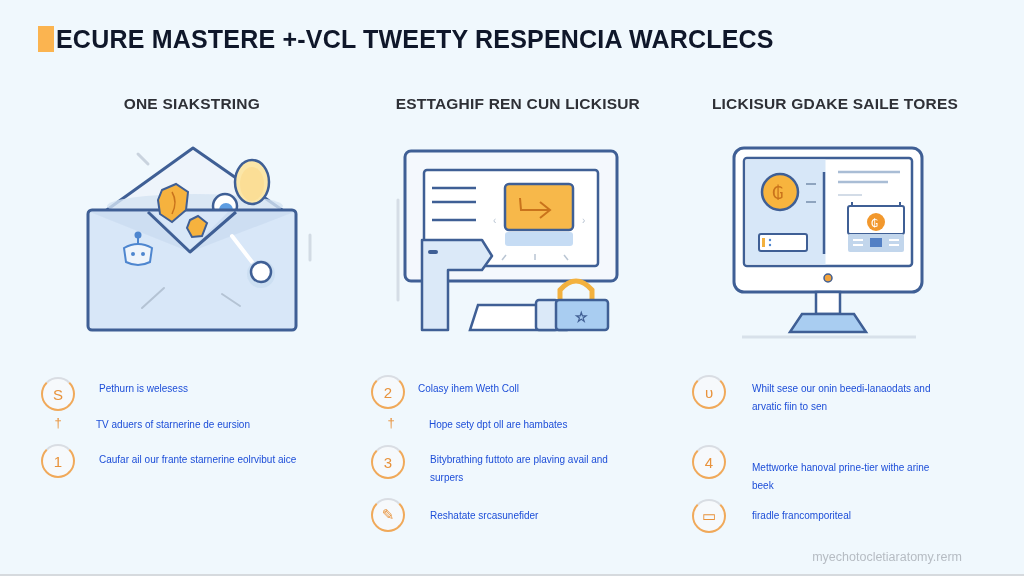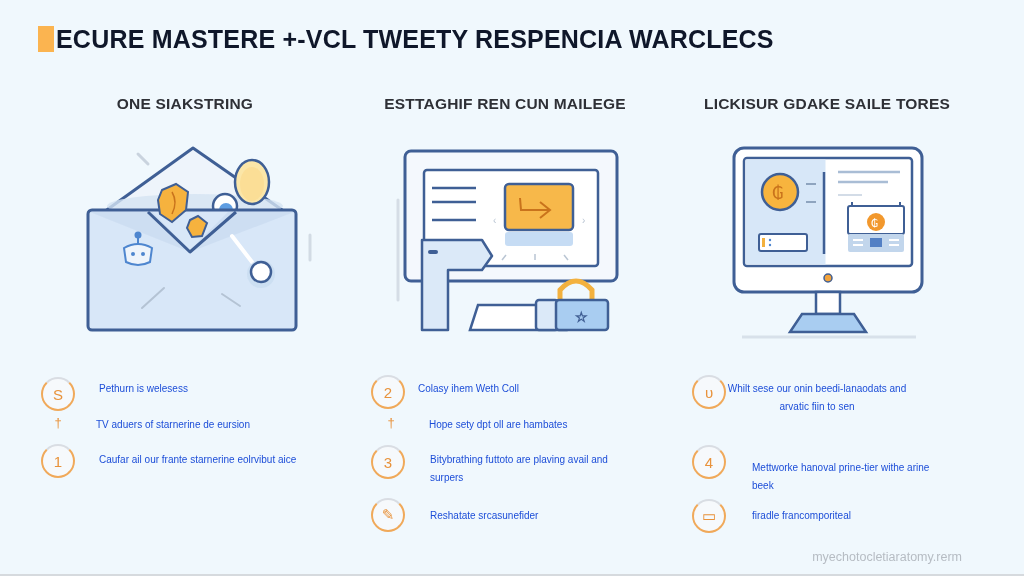--- a/index.html
+++ b/index.html
@@ -18,21 +18,21 @@
     display: flex; align-items: center;
   }
   .title-accent {
     width: 16px; height: 26px; background: #fbb450; margin-right: 2px;
   }
   .title-text {
     font-size: 25px; font-weight: 700; letter-spacing: 0.2px; color: #0f172a;
   }
   .col-heading {
     position: absolute; top: 95px; font-size: 15.5px; font-weight: 700;
-    color: #2e3036; letter-spacing: 0.2px; text-align: center;
+    color: #2e3036; letter-spacing: 0.2px; text-align: right;
   }
   .illus { position: absolute; }
   .badge {
     position: absolute; width: 34px; height: 34px; border-radius: 50%;
     border: 2px solid #f0a95a; border-top-color: #d9dde3;
     display: flex; align-items: center; justify-content: center;
     color: #e8923b; font-size: 15px; background: #f6f9fc;
   }
   .dagger {
     position: absolute; color: #e8923b; font-size: 13px; width: 34px; text-align: center;
@@ -46,21 +46,21 @@
 <body>
 
 <div class="bottom-rule"></div>
 
 <div class="title-row">
   <div class="title-accent"></div>
   <div class="title-text">ECURE MASTERE +-VCL TWEETY RESPENCIA WARCLECS</div>
 </div>
 
 <div class="col-heading" style="left:110px; width:150px;">ONE SIAKSTRING</div>
-<div class="col-heading" style="left:370px; width:270px;">ESTTAGHIF REN CUN MAILEGE</div>
+<div class="col-heading" style="left:370px; width:270px;">ESTTAGHIF REN CUN LICKISUR</div>
 <div class="col-heading" style="left:696px; width:262px;">LICKISUR GDAKE SAILE TORES</div>
 
 <svg class="illus" style="left:80px; top:140px;" width="240" height="200" viewBox="0 0 240 200">
   <line x1="58" y1="14" x2="68" y2="24" stroke="#c9d3de" stroke-width="3" stroke-linecap="round"></line>
   <line x1="230" y1="95" x2="230" y2="120" stroke="#d2dbe4" stroke-width="3" stroke-linecap="round"></line>
 
   <polygon points="24,72 113,8 205,72" fill="#eef4fb" stroke="#3f5f95" stroke-width="3" stroke-linejoin="round"></polygon>
   <ellipse cx="115" cy="66" rx="88" ry="12" fill="#d5e3f3" opacity="0.8"></ellipse>
 
   <ellipse cx="172" cy="42" rx="17" ry="22" fill="#fbe6a8" stroke="#3f5f95" stroke-width="2.5"></ellipse>
@@ -169,19 +169,19 @@
 <div class="badge" style="left:371px; top:375px;">2</div>
 <div class="txt" style="left:418px; top:380px;">Colasy ihem Weth Coll</div>
 <div class="dagger" style="left:374px; top:415px;">†</div>
 <div class="txt" style="left:429px; top:416px;">Hope sety dpt oll are hambates</div>
 <div class="badge" style="left:371px; top:445px;">3</div>
 <div class="txt" style="left:430px; top:451px; width:190px;">Bitybrathing futtoto are plaving avail and surpers</div>
 <div class="badge" style="left:371px; top:498px;">✎</div>
 <div class="txt" style="left:430px; top:507px;">Reshatate srcasunefider</div>
 
 <div class="badge" style="left:692px; top:375px;">υ</div>
-<div class="txt" style="left:717px; top:380px; width:200px;text-align:center;">Whilt sese our onin beedi-lanaodats and arvatic fiin to sen</div>
+<div class="txt" style="left:752px; top:380px; width:200px;">Whilt sese our onin beedi-lanaodats and arvatic fiin to sen</div>
 <div class="badge" style="left:692px; top:445px;">4</div>
 <div class="txt" style="left:752px; top:435px; width:200px;margin-top:24px;">Mettworke hanoval prine-tier withe arine beek</div>
 <div class="badge" style="left:692px; top:499px;">▭</div>
 <div class="txt" style="left:752px; top:507px;">firadle francomporiteal</div>
 
 <div class="watermark">myechotocletiaratomy.rerm</div>
 
 </body></html>

